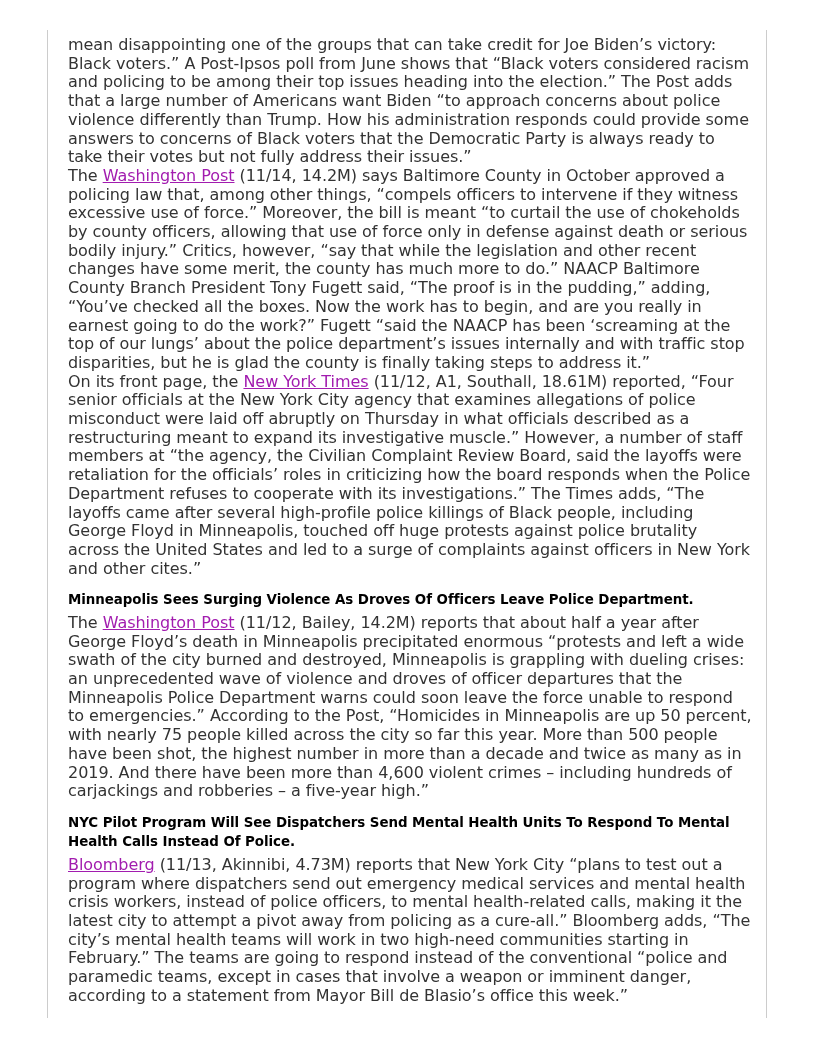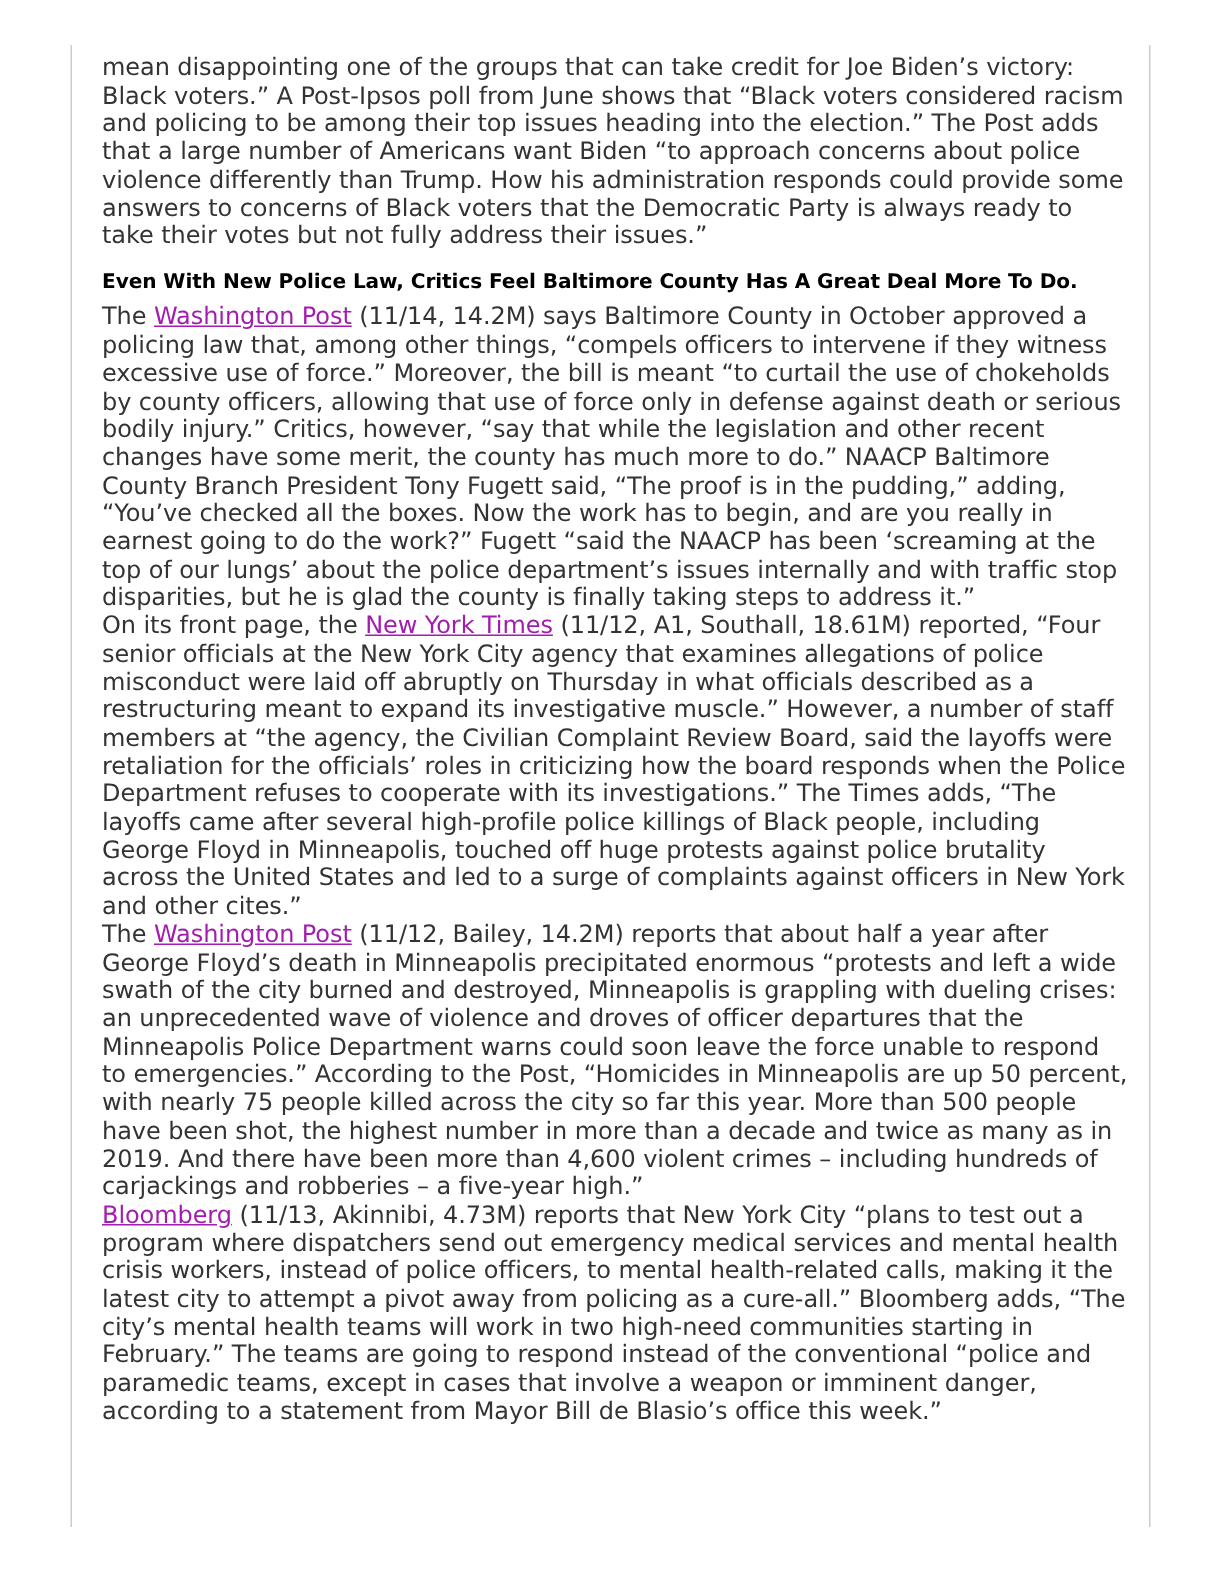--- a/index.html
+++ b/index.html
@@ -54,29 +54,30 @@
 </head>
 <body>
 
 <div class="page-frame"></div>
 
 <div class="content">
 
   <p class="body">mean disappointing one of the groups that can take credit for Joe Biden’s victory: Black voters.” A Post-Ipsos poll from June shows that “Black voters considered racism and policing to be among their top issues heading into the election.” The Post adds that a large number of Americans want Biden “to approach concerns about police violence differently than Trump. How his administration responds could provide some answers to concerns of Black voters that the Democratic Party is always ready to take their votes but not fully address their issues.”</p>
 
   <div class="article">
-    <h3 class="headline">Even With New Police Law, Critics Feel Baltimore County Has A Great Deal More To Do.</h3>
     <p class="body"><span>The </span><a class="src" href="#">Washington Post</a><span> (11/14, 14.2M) says Baltimore County in October approved a policing law that, among other things, “compels officers to intervene if they witness excessive use of force.” Moreover, the bill is meant “to curtail the use of chokeholds by county officers, allowing that use of force only in defense against death or serious bodily injury.” Critics, however, “say that while the legislation and other recent changes have some merit, the county has much more to do.” NAACP Baltimore County Branch President Tony Fugett said, “The proof is in the pudding,” adding, “You’ve checked all the boxes. Now the work has to begin, and are you really in earnest going to do the work?” Fugett “said the NAACP has been ‘screaming at the top of our lungs’ about the police department’s issues internally and with traffic stop disparities, but he is glad the county is finally taking steps to address it.”</span></p>
   </div>
 
   <div class="article">
     <p class="body"><span>On its front page, the </span><a class="src" href="#">New York Times</a><span> (11/12, A1, Southall, 18.61M) reported, “Four senior officials at the New York City agency that examines allegations of police misconduct were laid off abruptly on Thursday in what officials described as a restructuring meant to expand its investigative muscle.” However, a number of staff members at “the agency, the Civilian Complaint Review Board, said the layoffs were retaliation for the officials’ roles in criticizing how the board responds when the Police Department refuses to cooperate with its investigations.” The Times adds, “The layoffs came after several high-profile police killings of Black people, including George Floyd in Minneapolis, touched off huge protests against police brutality across the United States and led to a surge of complaints against officers in New York and other cites.”</span></p>
   </div>
 
   <div class="article">
+    <h3 class="headline">Minneapolis Sees Surging Violence As Droves Of Officers Leave Police Department.</h3>
     <p class="body"><span>The </span><a class="src" href="#">Washington Post</a><span> (11/12, Bailey, 14.2M) reports that about half a year after George Floyd’s death in Minneapolis precipitated enormous “protests and left a wide swath of the city burned and destroyed, Minneapolis is grappling with dueling crises: an unprecedented wave of violence and droves of officer departures that the Minneapolis Police Department warns could soon leave the force unable to respond to emergencies.” According to the Post, “Homicides in Minneapolis are up 50 percent, with nearly 75 people killed across the city so far this year. More than 500 people have been shot, the highest number in more than a decade and twice as many as in 2019. And there have been more than 4,600 violent crimes – including hundreds of carjackings and robberies – a five-year high.”</span></p>
   </div>
 
   <div class="article">
+    <h3 class="headline">NYC Pilot Program Will See Dispatchers Send Mental Health Units To Respond To Mental Health Calls Instead Of Police.</h3>
     <p class="body"><span></span><a class="src" href="#">Bloomberg</a><span> (11/13, Akinnibi, 4.73M) reports that New York City “plans to test out a program where dispatchers send out emergency medical services and mental health crisis workers, instead of police officers, to mental health-related calls, making it the latest city to attempt a pivot away from policing as a cure-all.” Bloomberg adds, “The city’s mental health teams will work in two high-need communities starting in February.” The teams are going to respond instead of the conventional “police and paramedic teams, except in cases that involve a weapon or imminent danger, according to a statement from Mayor Bill de Blasio’s office this week.”</span></p>
   </div>
 
 </div>
 
 </body></html>

